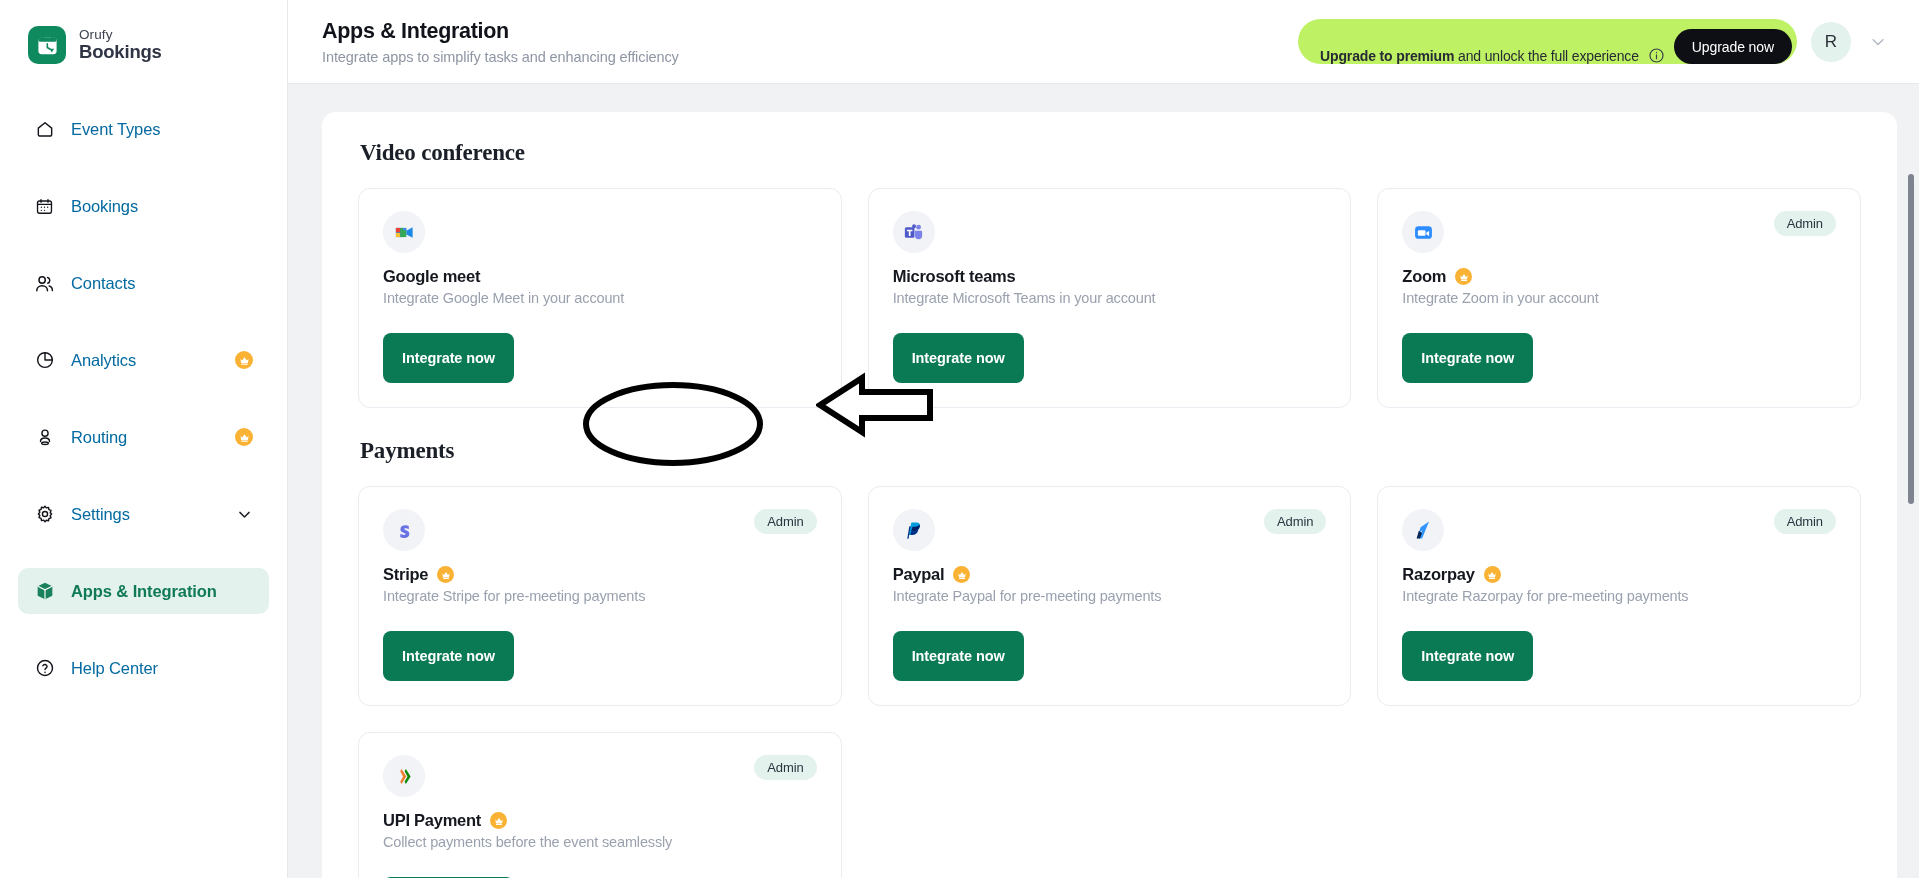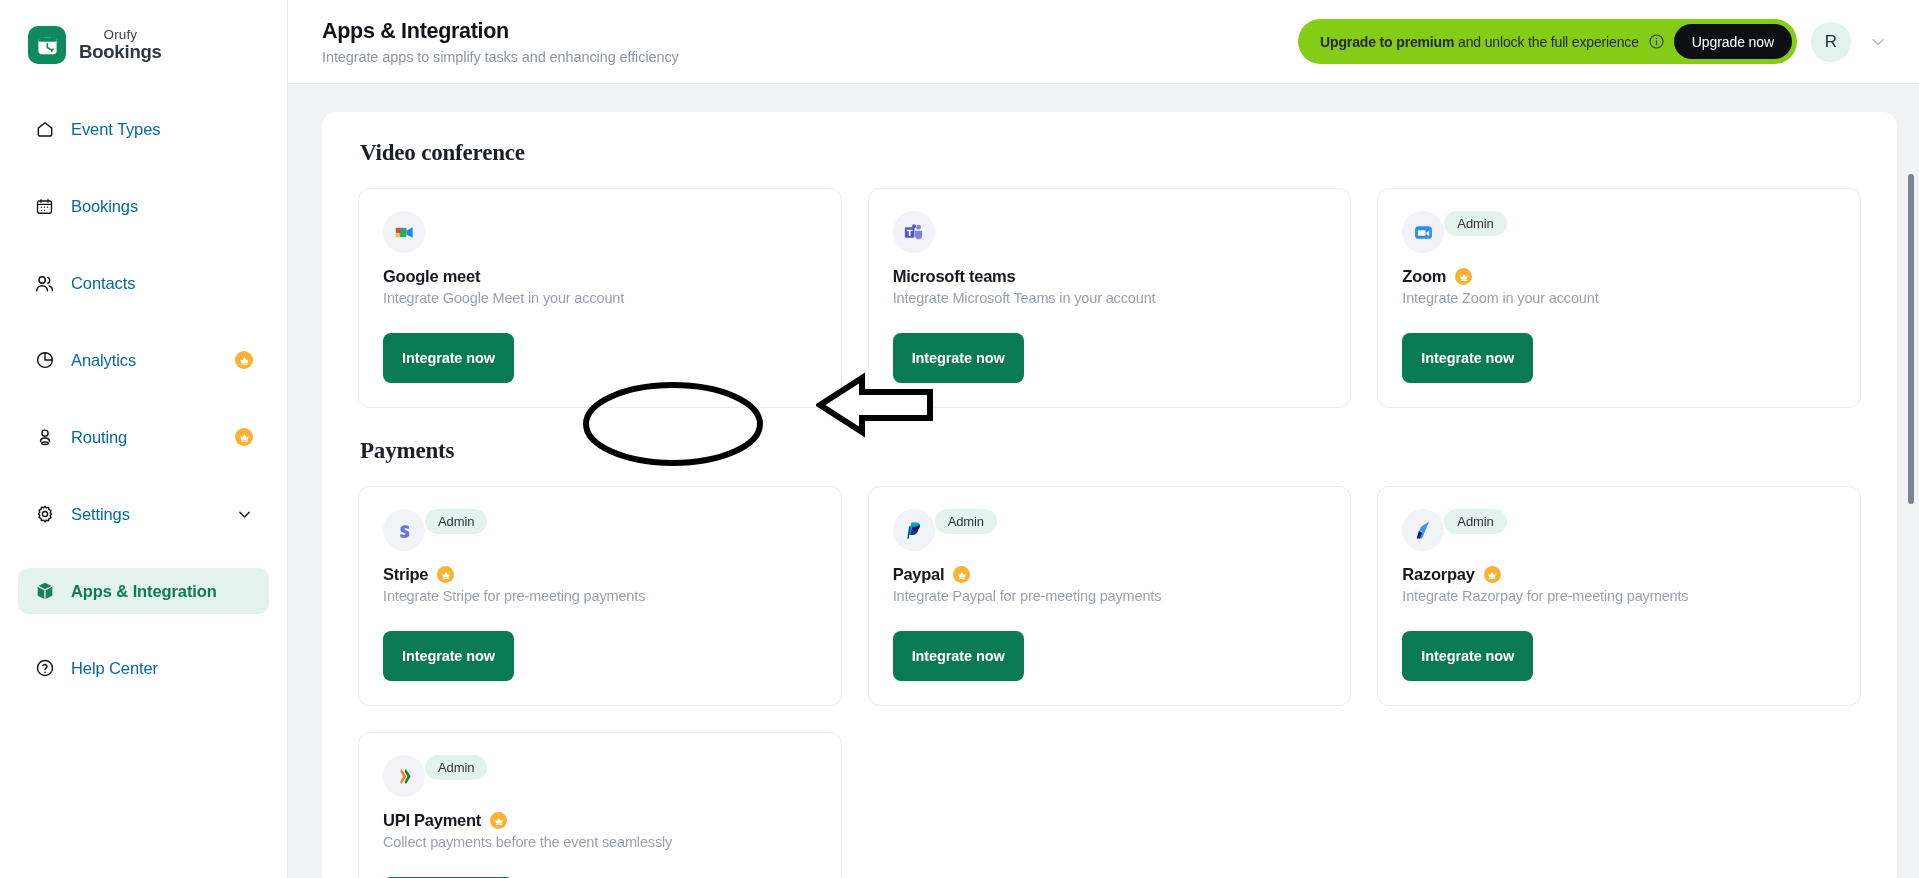--- a/index.html
+++ b/index.html
@@ -21,21 +21,21 @@
     position: relative;
   }
   .brand { display: flex; align-items: center; gap: 13px; padding: 26px 0 0 28px; }
   .brand-logo {
     width: 38px; height: 38px; border-radius: 10px;
     background: #0f8a5f;
     display: flex; align-items: center; justify-content: center;
     flex: 0 0 38px;
   }
   .brand-text { line-height: 1.08; }
-  .brand-top { font-size: 13.5px; color: #3d4351; font-weight: 500; letter-spacing: .1px; text-align: center; }
+  .brand-top { font-size: 13.5px; color: #3d4351; font-weight: 500; letter-spacing: .1px; }
   .brand-bottom { font-size: 18.5px; color: #2f3544; font-weight: 700; letter-spacing: -.2px; }
 
   .nav { margin-top: 42px; display: flex; flex-direction: column; }
   .nav-item {
     display: flex; align-items: center; gap: 16px;
     height: 46px; margin: 0 18px; padding: 0 16px;
     border-radius: 10px; cursor: pointer;
     color: #0369a1;
     position: relative;
   }
@@ -57,22 +57,22 @@
   .topbar {
     height: 84px; flex: 0 0 84px; background: #ffffff;
     border-bottom: 1px solid #e6e8ec;
     display: flex; align-items: center; padding: 0 28px 0 34px;
   }
   .page-title { font-size: 21.5px; font-weight: 700; color: #11131a; letter-spacing: -.3px; }
   .page-sub { font-size: 14.5px; color: #8e95a3; margin-top: 5px; letter-spacing: -.1px; }
 
   .topbar-right { margin-left: auto; display: flex; align-items: center; gap: 14px; }
   .upgrade-banner {
-    background: #84cc16; border-radius: 26px;
-    height: 45px; display: flex; align-items: center;
+    background: #bef264; border-radius: 26px;
+    height: 45px; display: flex; align-items: flex-end;
     padding: 0 5px 0 22px; gap: 9px;
   }
   .upg-text { font-size: 14px; color: #262a33; letter-spacing: -.15px; white-space: nowrap; }
   .upg-text b { font-weight: 700; }
   .info-ico { display: flex; align-items: center; }
   .upgrade-btn {
     background: #0d0f14; color: #fff; border: none;
     border-radius: 20px; height: 35px; padding: 0 18px;
     font-family: inherit; font-size: 14px; font-weight: 400;
     cursor: pointer; white-space: nowrap; letter-spacing: -.1px;
@@ -97,21 +97,21 @@
     letter-spacing: -.2px; margin: 0 0 22px 2px; font-family: Liberation Serif, serif;
   }
   .section + .section { margin-top: 4px; }
   .card-grid { display: grid; grid-template-columns: repeat(3, 1fr); gap: 26px; }
 
   .card {
     background: #fff; border: 1px solid #e9ecf1; border-radius: 12px;
     padding: 22px 24px 24px 24px; min-height: 190px;
     position: relative; display: flex; flex-direction: column;
   }
-  .card-top { display: flex; align-items: flex-start; justify-content: flex-start; }
+  .card-top { display: flex; align-items: flex-start; justify-content: space-between; }
   .app-ico {
     width: 42px; height: 42px; border-radius: 50%; background: #f2f3f6;
     display: flex; align-items: center; justify-content: center; flex: 0 0 42px;
   }
   .admin-badge {
     background: #e3f2ec; color: #2b3440; border-radius: 14px;
     font-size: 13px; padding: 5px 13px; letter-spacing: -.1px;
   }
   .card-name {
     display: flex; align-items: center; gap: 9px;

